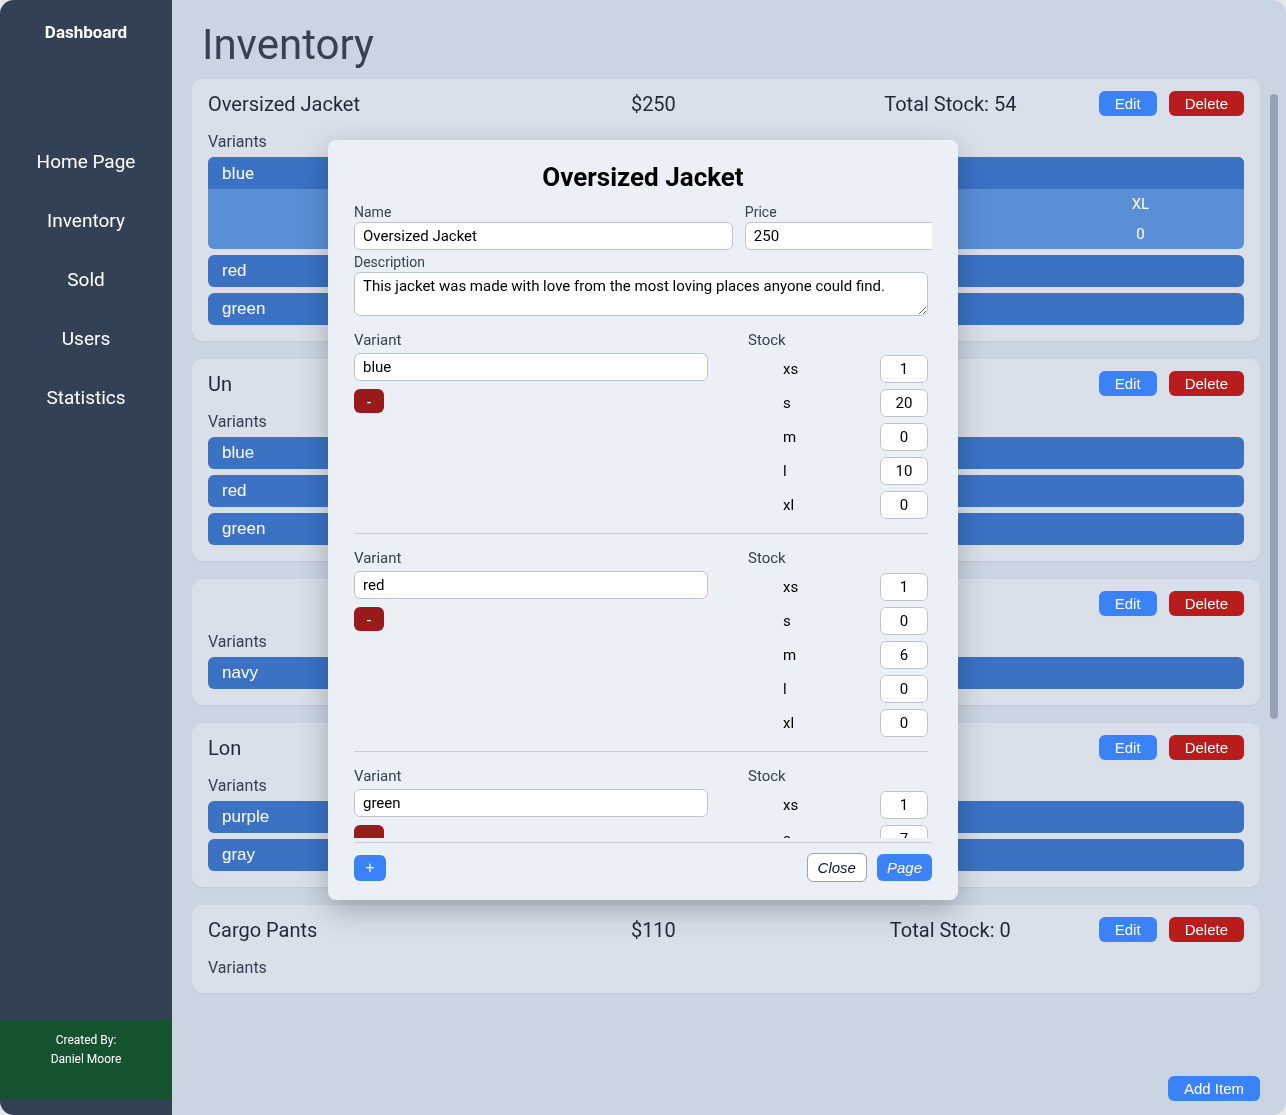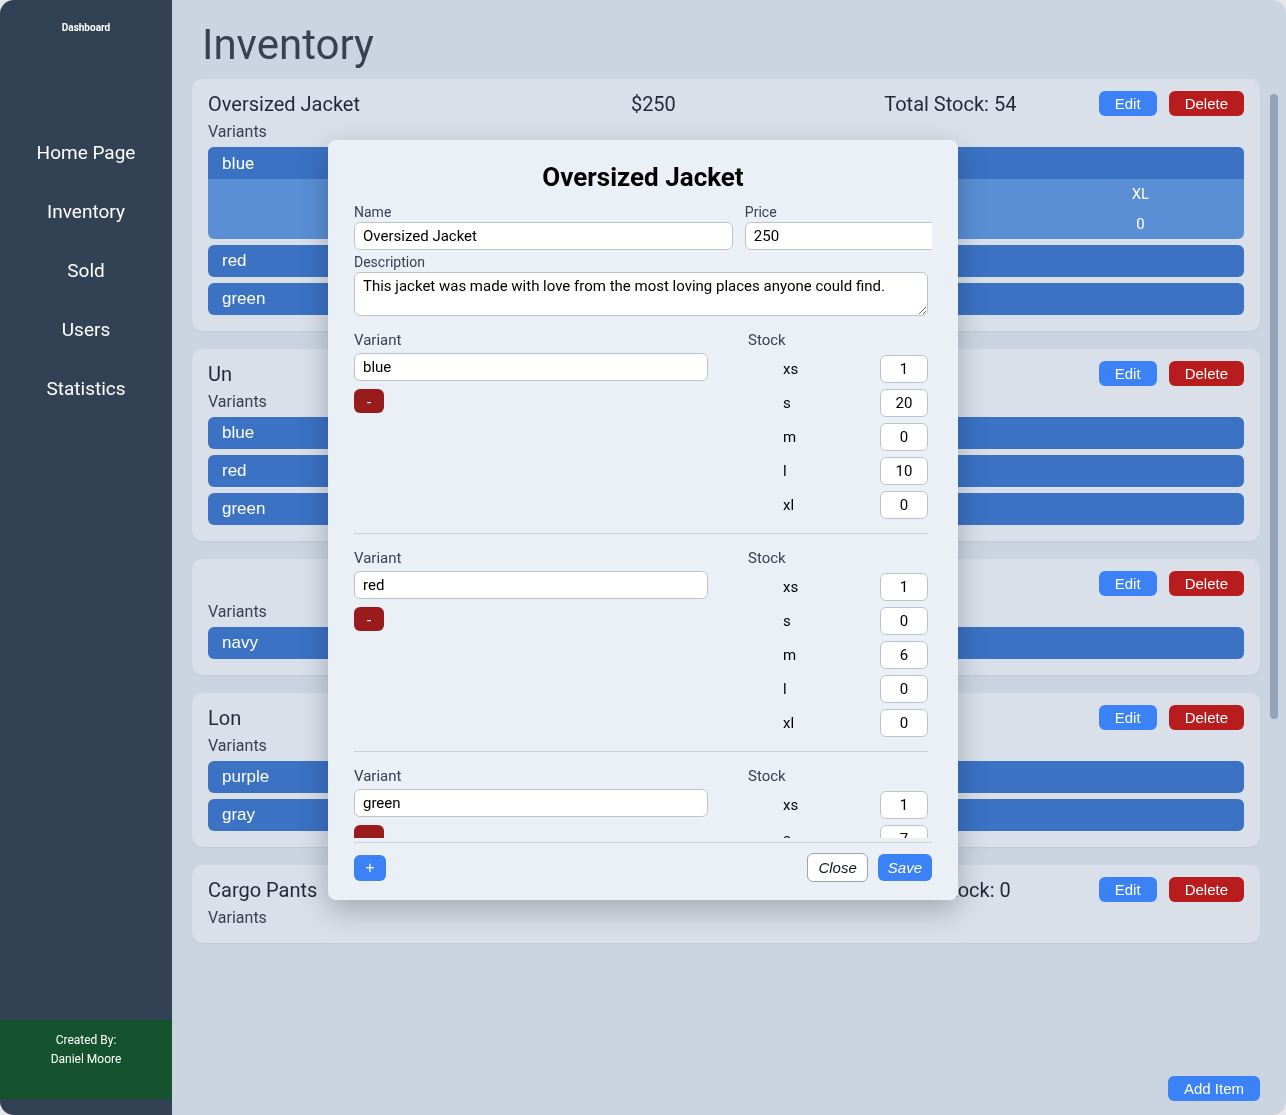--- a/index.html
+++ b/index.html
@@ -24,21 +24,21 @@
     background: #334155;
     display: flex;
     flex-direction: column;
     justify-content: space-between;
     padding: 16px 0;
   }
   .sidebar-top { display: flex; flex-direction: column; }
   .brand {
     color: #fff;
     font-weight: 700;
-    font-size: 10px;
+    font-size: 17px;
     text-align: center;
     padding: 6px 0 90px 0;
   }
   .nav-item {
     color: #fff;
     font-size: 19px;
     text-align: center;
     padding: 18px 0;
     cursor: pointer;
   }
@@ -86,21 +86,21 @@
     padding: 4px 16px;
     font-size: 15px;
     cursor: pointer;
     color: #fff;
   }
   .btn-blue { background:#3b82f6; }
   .btn-red { background:#b91c1c; }
   .btn-outline {
     background:#fff; color:#111827; border:1px solid #9ca3af;
   }
-  .variants-label { font-size:16px; color:#374151; margin-top:6px; }
+  .variants-label { font-size:16px; color:#374151; margin-top:16px; }
   .variant-btn {
     display:block; width:100%; text-align:left;
     background:#3b72c4; color:#fff; border:none;
     border-radius:6px; padding:6px 14px; font-size:17px;
     margin-top:6px; cursor:pointer;
   }
   .variant-expanded {
     background:#5a8fd6;
     margin-top:6px;
     border-radius:6px;
@@ -406,16 +406,16 @@
               <input class="input" value="7" style="">
             </div>
         </div>
       </div>
     </div>
 
     <div class="modal-footer">
       <button class="plus-btn">+</button>
       <div class="spacer"></div>
       <button class="btn btn-outline">Close</button>
-      <button class="btn btn-blue">Save</button>
+      <button class="btn btn-blue">Page</button>
     </div>
   </div>
 </div>
 
 </body></html>

